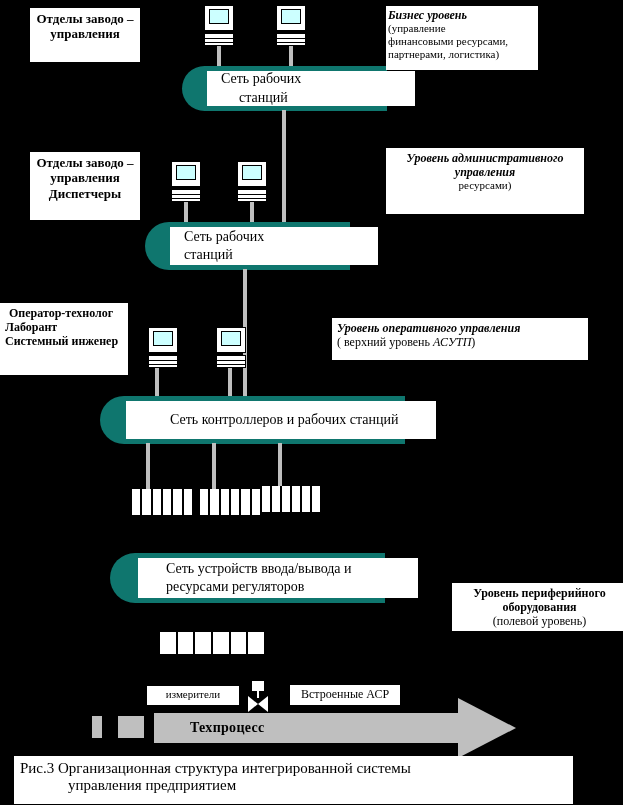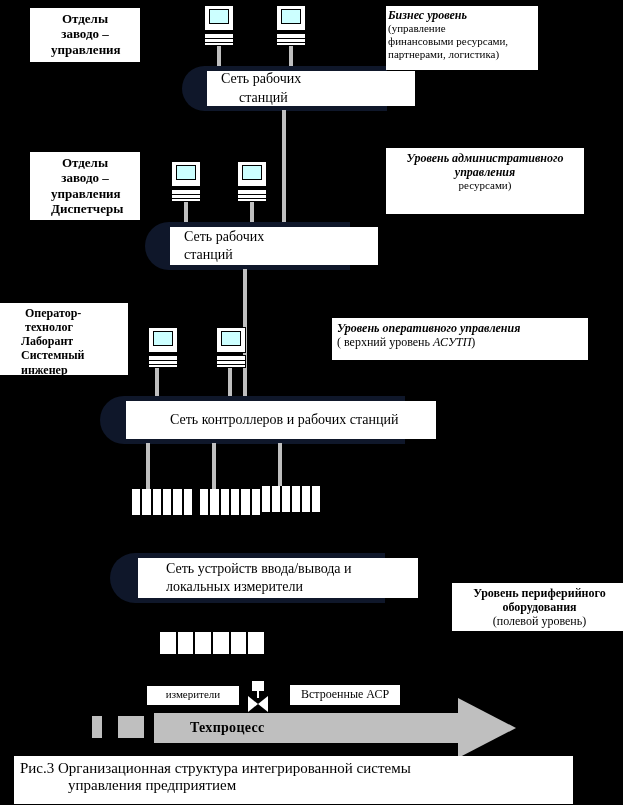--- a/index.html
+++ b/index.html
@@ -24,37 +24,37 @@
   }
 
   
   .box {
     position: absolute;
     background: #ffffff;
     color: #000000;
     box-sizing: border-box;
     line-height: 1.18;
   }
-  .box-pad { padding: 3px 21px; }
+  .box-pad { padding: 3px 5px; }
 
   .t-bold   { font-weight: bold; }
   .t-italic { font-style: italic; }
   .t-center { text-align: center; }
   .t-left   { text-align: left; }
 
   .fs11 { font-size: 11px; }
   .fs12 { font-size: 12px; }
   .fs13 { font-size: 13px; }
   .fs14 { font-size: 14px; }
   .fs15 { font-size: 15px; }
 
   
   .pill {
     position: absolute;
-    background: #0f172a;
+    background: #0f766e;
     border-top-left-radius: 999px;
     border-bottom-left-radius: 999px;
   }
   .pill-inner {           
     position: absolute;
     background: #ffffff;
     display: flex;
     flex-direction: column;
     justify-content: center;
     box-sizing: border-box;
@@ -339,21 +339,21 @@
     <i></i>
     <i></i>
     <i></i>
     <i></i>
   </div>
 
 
   <div class="pill" style="left:110px; top:553px; width:275px; height:50px;">
     <div class="pill-inner" style="left:28px; top:5px; width:280px; height:40px; padding-left:28px;">
       <div class="pill-label fs14">Сеть  устройств ввода/вывода и</div>
-      <div class="pill-label fs14">локальных измерители</div>
+      <div class="pill-label fs14">ресурсами регуляторов</div>
     </div>
   </div>
 
   <div class="box fs12 t-center t-bold" style="left:440px; top:583px; width:175px; height:48px; padding:3px 4px;margin-left:12px;">
     <div>Уровень периферийного</div>
     <div>оборудования</div>
     <div style="font-weight:normal;">(полевой уровень)</div>
   </div>
 
   <div class="fieldstrip" style="left:160px; top:632px; width:104px; height:22px;">

